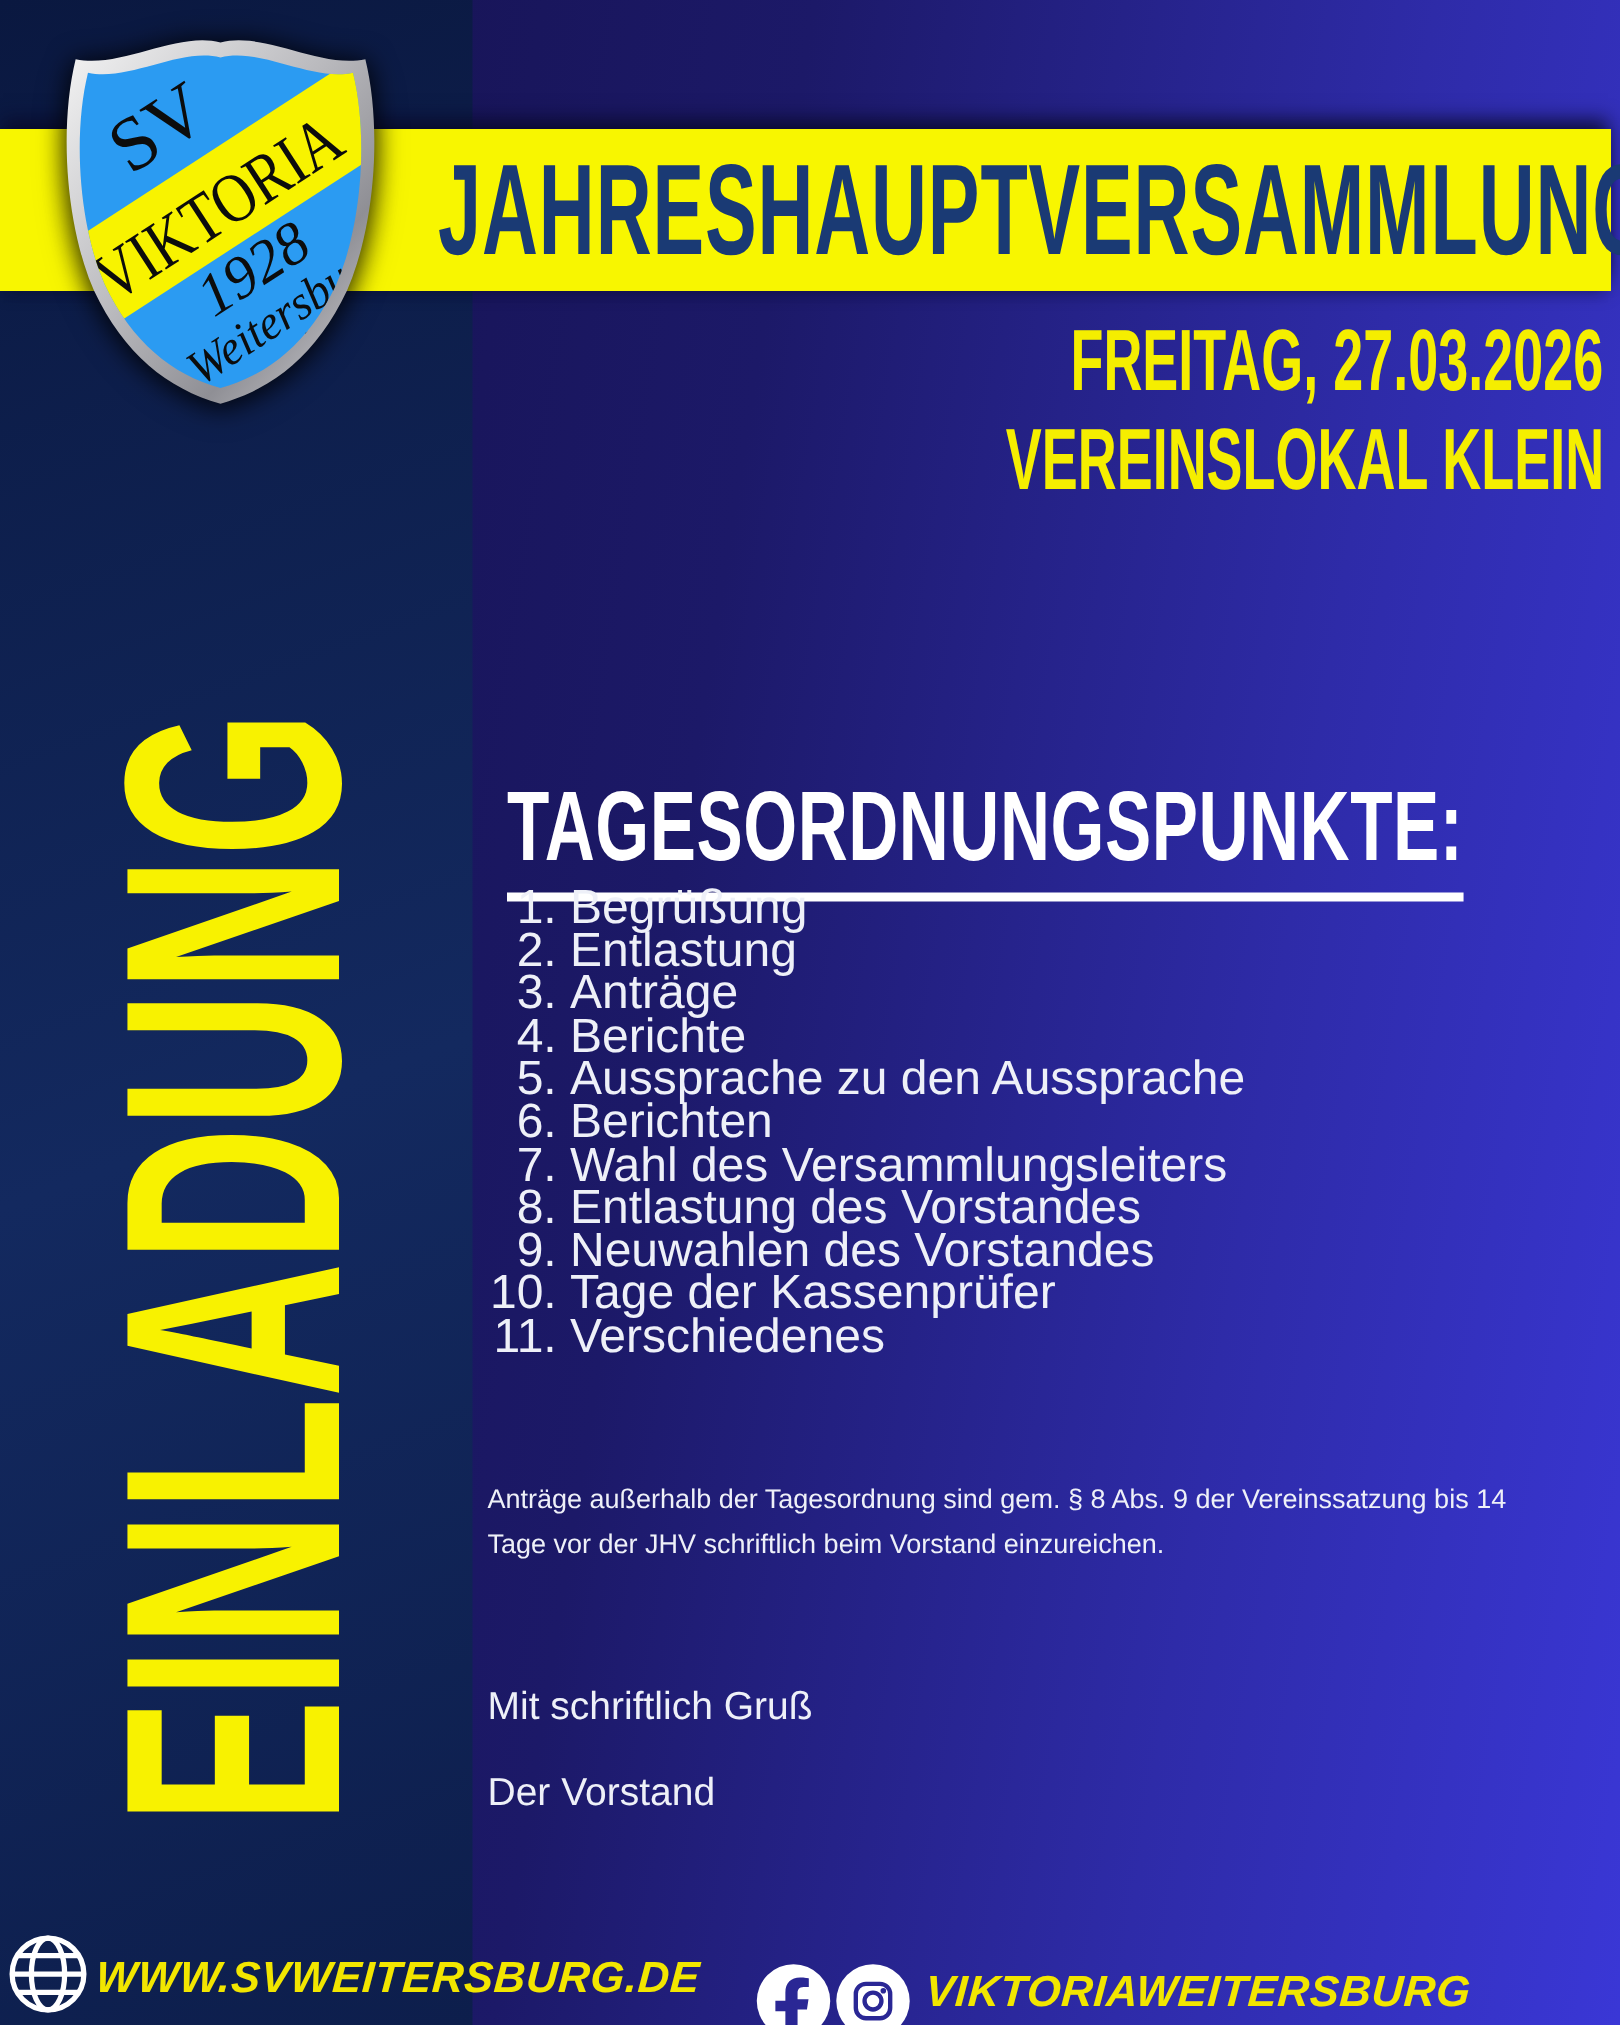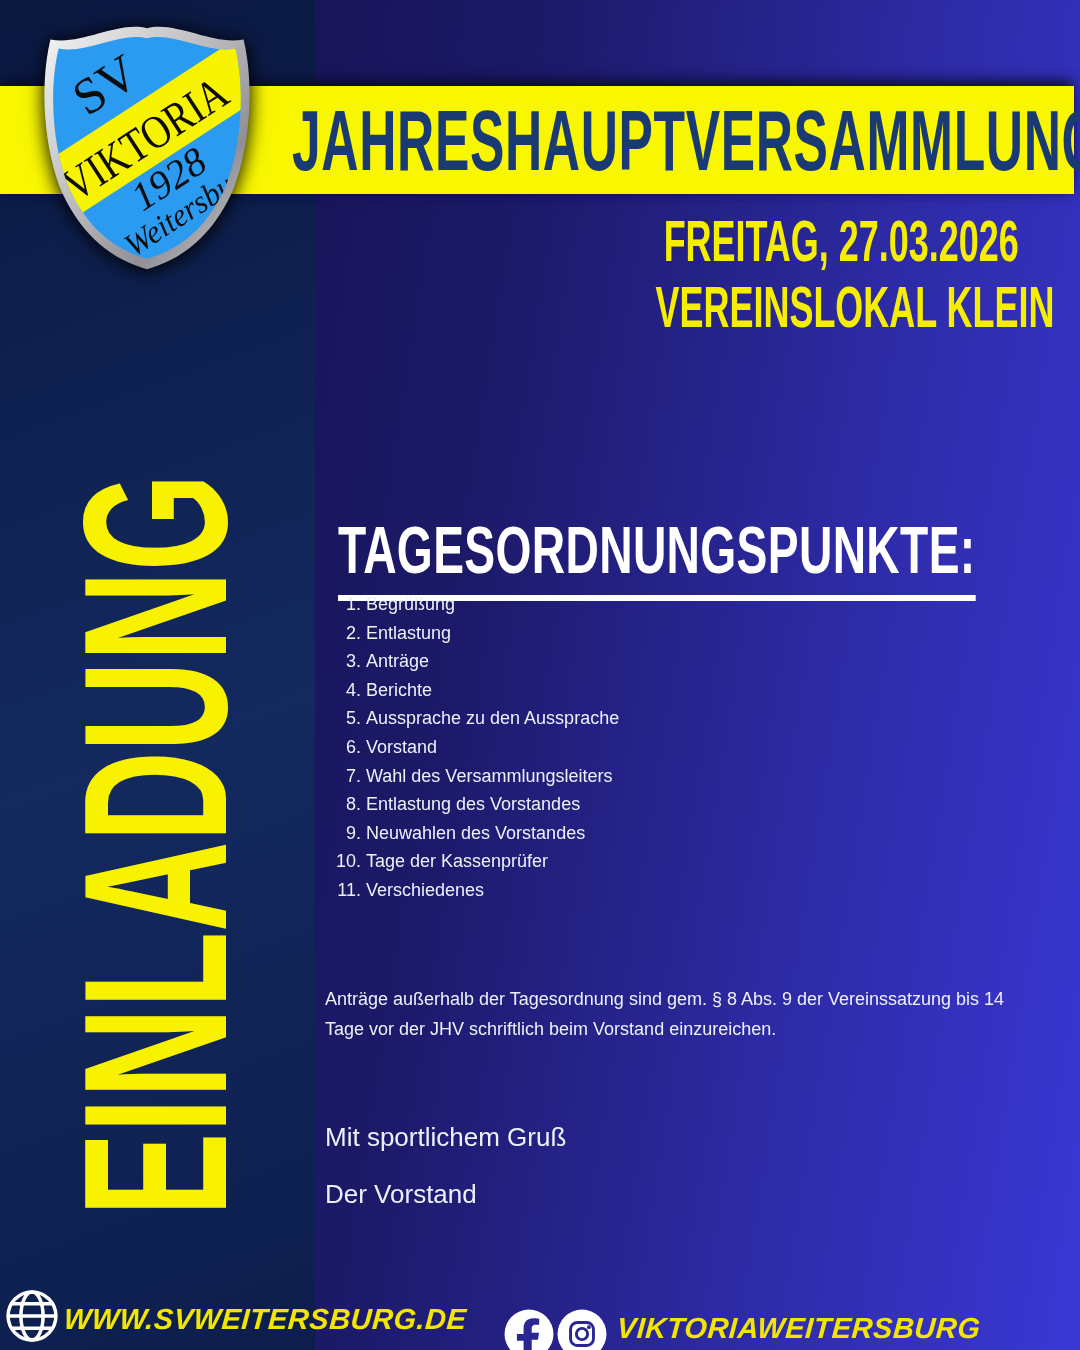--- a/index.html
+++ b/index.html
@@ -21,38 +21,38 @@
   }
   .banner-title{
     position:absolute;left:320px;top:86px;width:754px;height:108px;
     display:flex;align-items:center;justify-content:center;
   }
   .banner-title .t{
     font-weight:800;font-size:86px;color:#1a3a74;white-space:nowrap;
     transform:scaleX(.60);transform-origin:50% 50%;letter-spacing:1px;
   }
   
-  .event{position:absolute;top:208px;right:26px;text-align:center;}
+  .event{position:absolute;top:208px;right:11px;text-align:right;}
   .event .line{height:66px;line-height:66px;}
   .event .line .t{
     display:inline-block;font-weight:800;font-size:58px;color:#f5ee00;
     white-space:nowrap;transform:scaleX(.62);transform-origin:100% 50%;
   }
   
   .einladung{position:absolute;left:50px;top:462px;width:185px;height:760px;}
   
   .agenda-heading{position:absolute;left:338px;top:512px;}
   .agenda-heading .t{
     display:inline-block;font-weight:800;font-size:66px;color:#ffffff;
     white-space:nowrap;transform:scaleX(.70);transform-origin:0 50%;
     border-bottom:6px solid #ffffff;padding-bottom:7px;letter-spacing:.5px;
   }
   ol.agenda{
-    position:absolute;left:318px;top:590px;margin:0;padding:0 0 0 48px;
-    font-size:18px;line-height:28.6px;color:#eef0f8;
+    position:absolute;left:332px;top:590px;margin:0;padding:0 0 0 48px;
+    font-size:32px;line-height:28.6px;color:#eef0f8;
   }
   ol.agenda li{margin:0;padding:0;}
   
   .note{
     position:absolute;left:325px;top:984px;width:700px;
     font-size:18px;line-height:30px;color:#eef0f8;
   }
   .closing{position:absolute;left:325px;top:1122px;font-size:26px;color:#eef0f8;}
   .closing .sig{margin-top:26px;}
   
@@ -124,32 +124,32 @@
 
   <div class="agenda-heading">
     <span class="t">TAGESORDNUNGSPUNKTE:</span>
   </div>
   <ol class="agenda">
     <li>Begrüßung</li>
     <li>Entlastung</li>
     <li>Anträge</li>
     <li>Berichte</li>
     <li>Aussprache zu den Aussprache</li>
-    <li>Vorstand</li>
+    <li>Berichten</li>
     <li>Wahl des Versammlungsleiters</li>
     <li>Entlastung des Vorstandes</li>
     <li>Neuwahlen des Vorstandes</li>
     <li>Tage der Kassenprüfer</li>
     <li>Verschiedenes</li>
   </ol>
 
   <div class="note">Anträge außerhalb der Tagesordnung sind gem. § 8 Abs. 9 der Vereinssatzung bis 14 Tage vor der JHV schriftlich beim Vorstand einzureichen.</div>
 
   <div class="closing">
-    <div>Mit sportlichem Gruß</div>
+    <div>Mit schriftlich Gruß</div>
     <div class="sig">Der Vorstand</div>
   </div>
 
   <svg class="globe" viewBox="0 0 48 48">
     <g fill="none" stroke="#ffffff" stroke-width="3">
       <circle cx="24" cy="24" r="20.5"></circle>
       <ellipse cx="24" cy="24" rx="9.5" ry="20.5"></ellipse>
       <path d="M3.5 24 H44.5 M6.5 13.5 H41.5 M6.5 34.5 H41.5"></path>
     </g>
   </svg>

